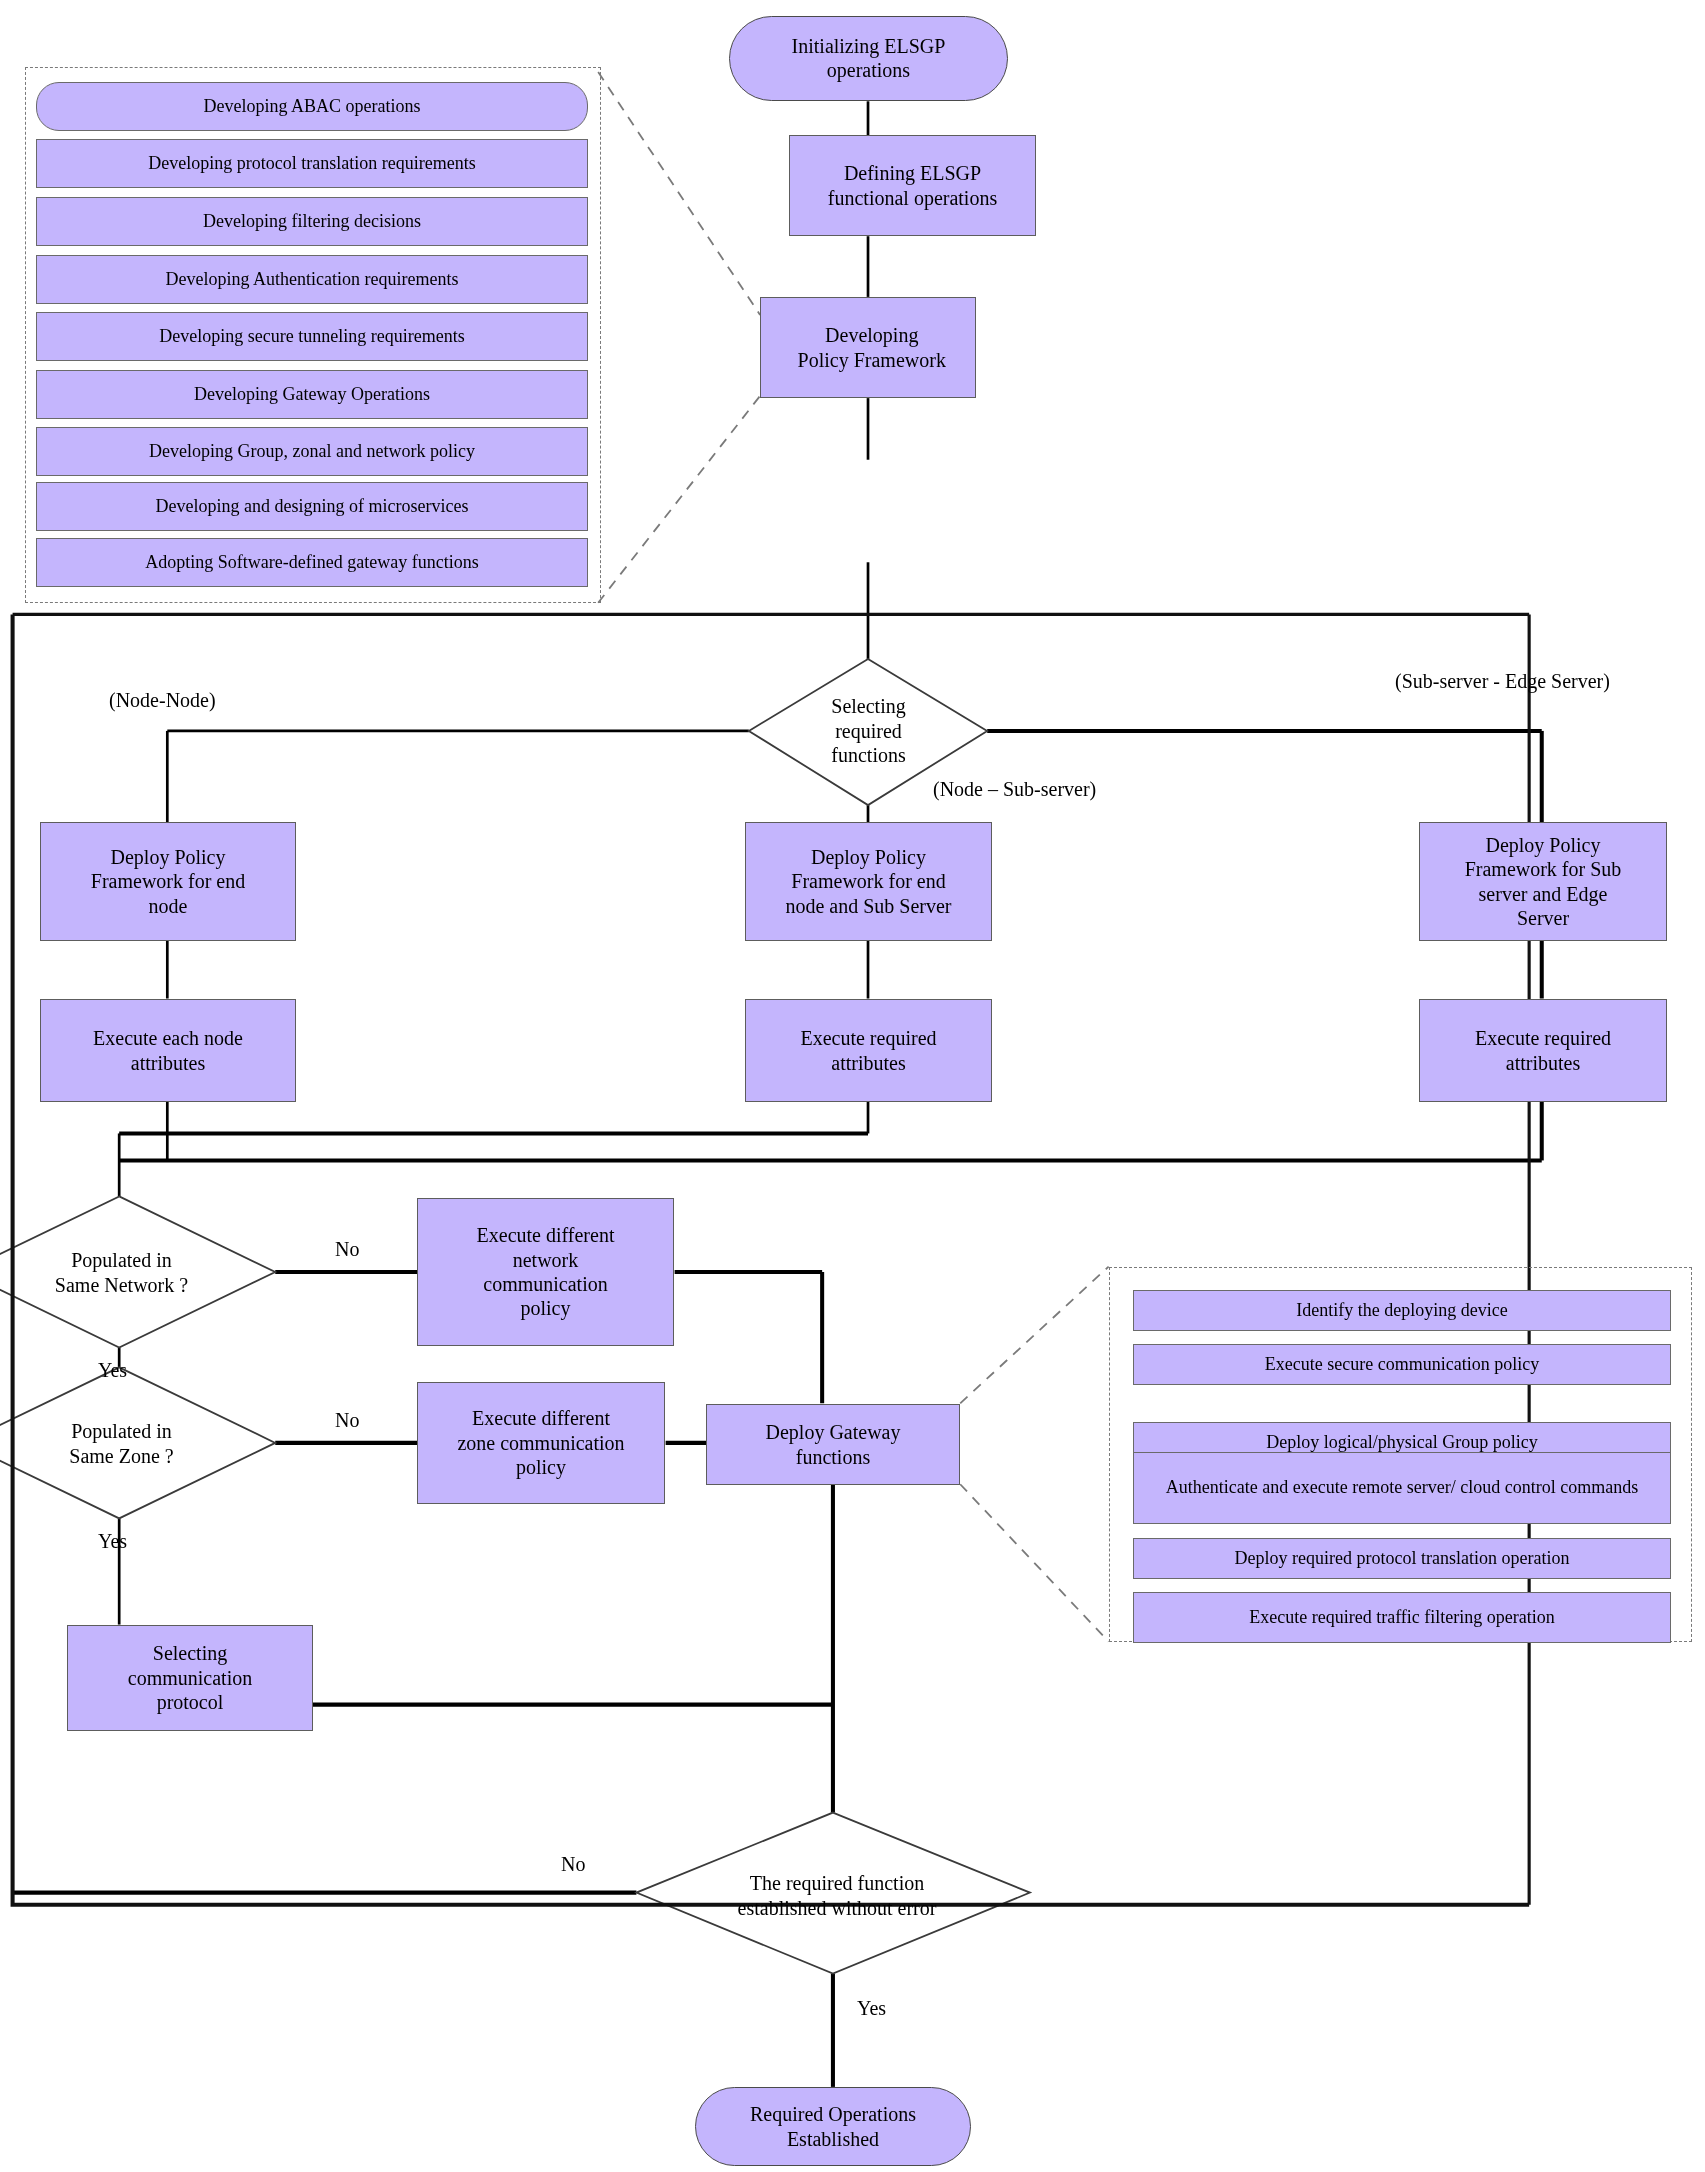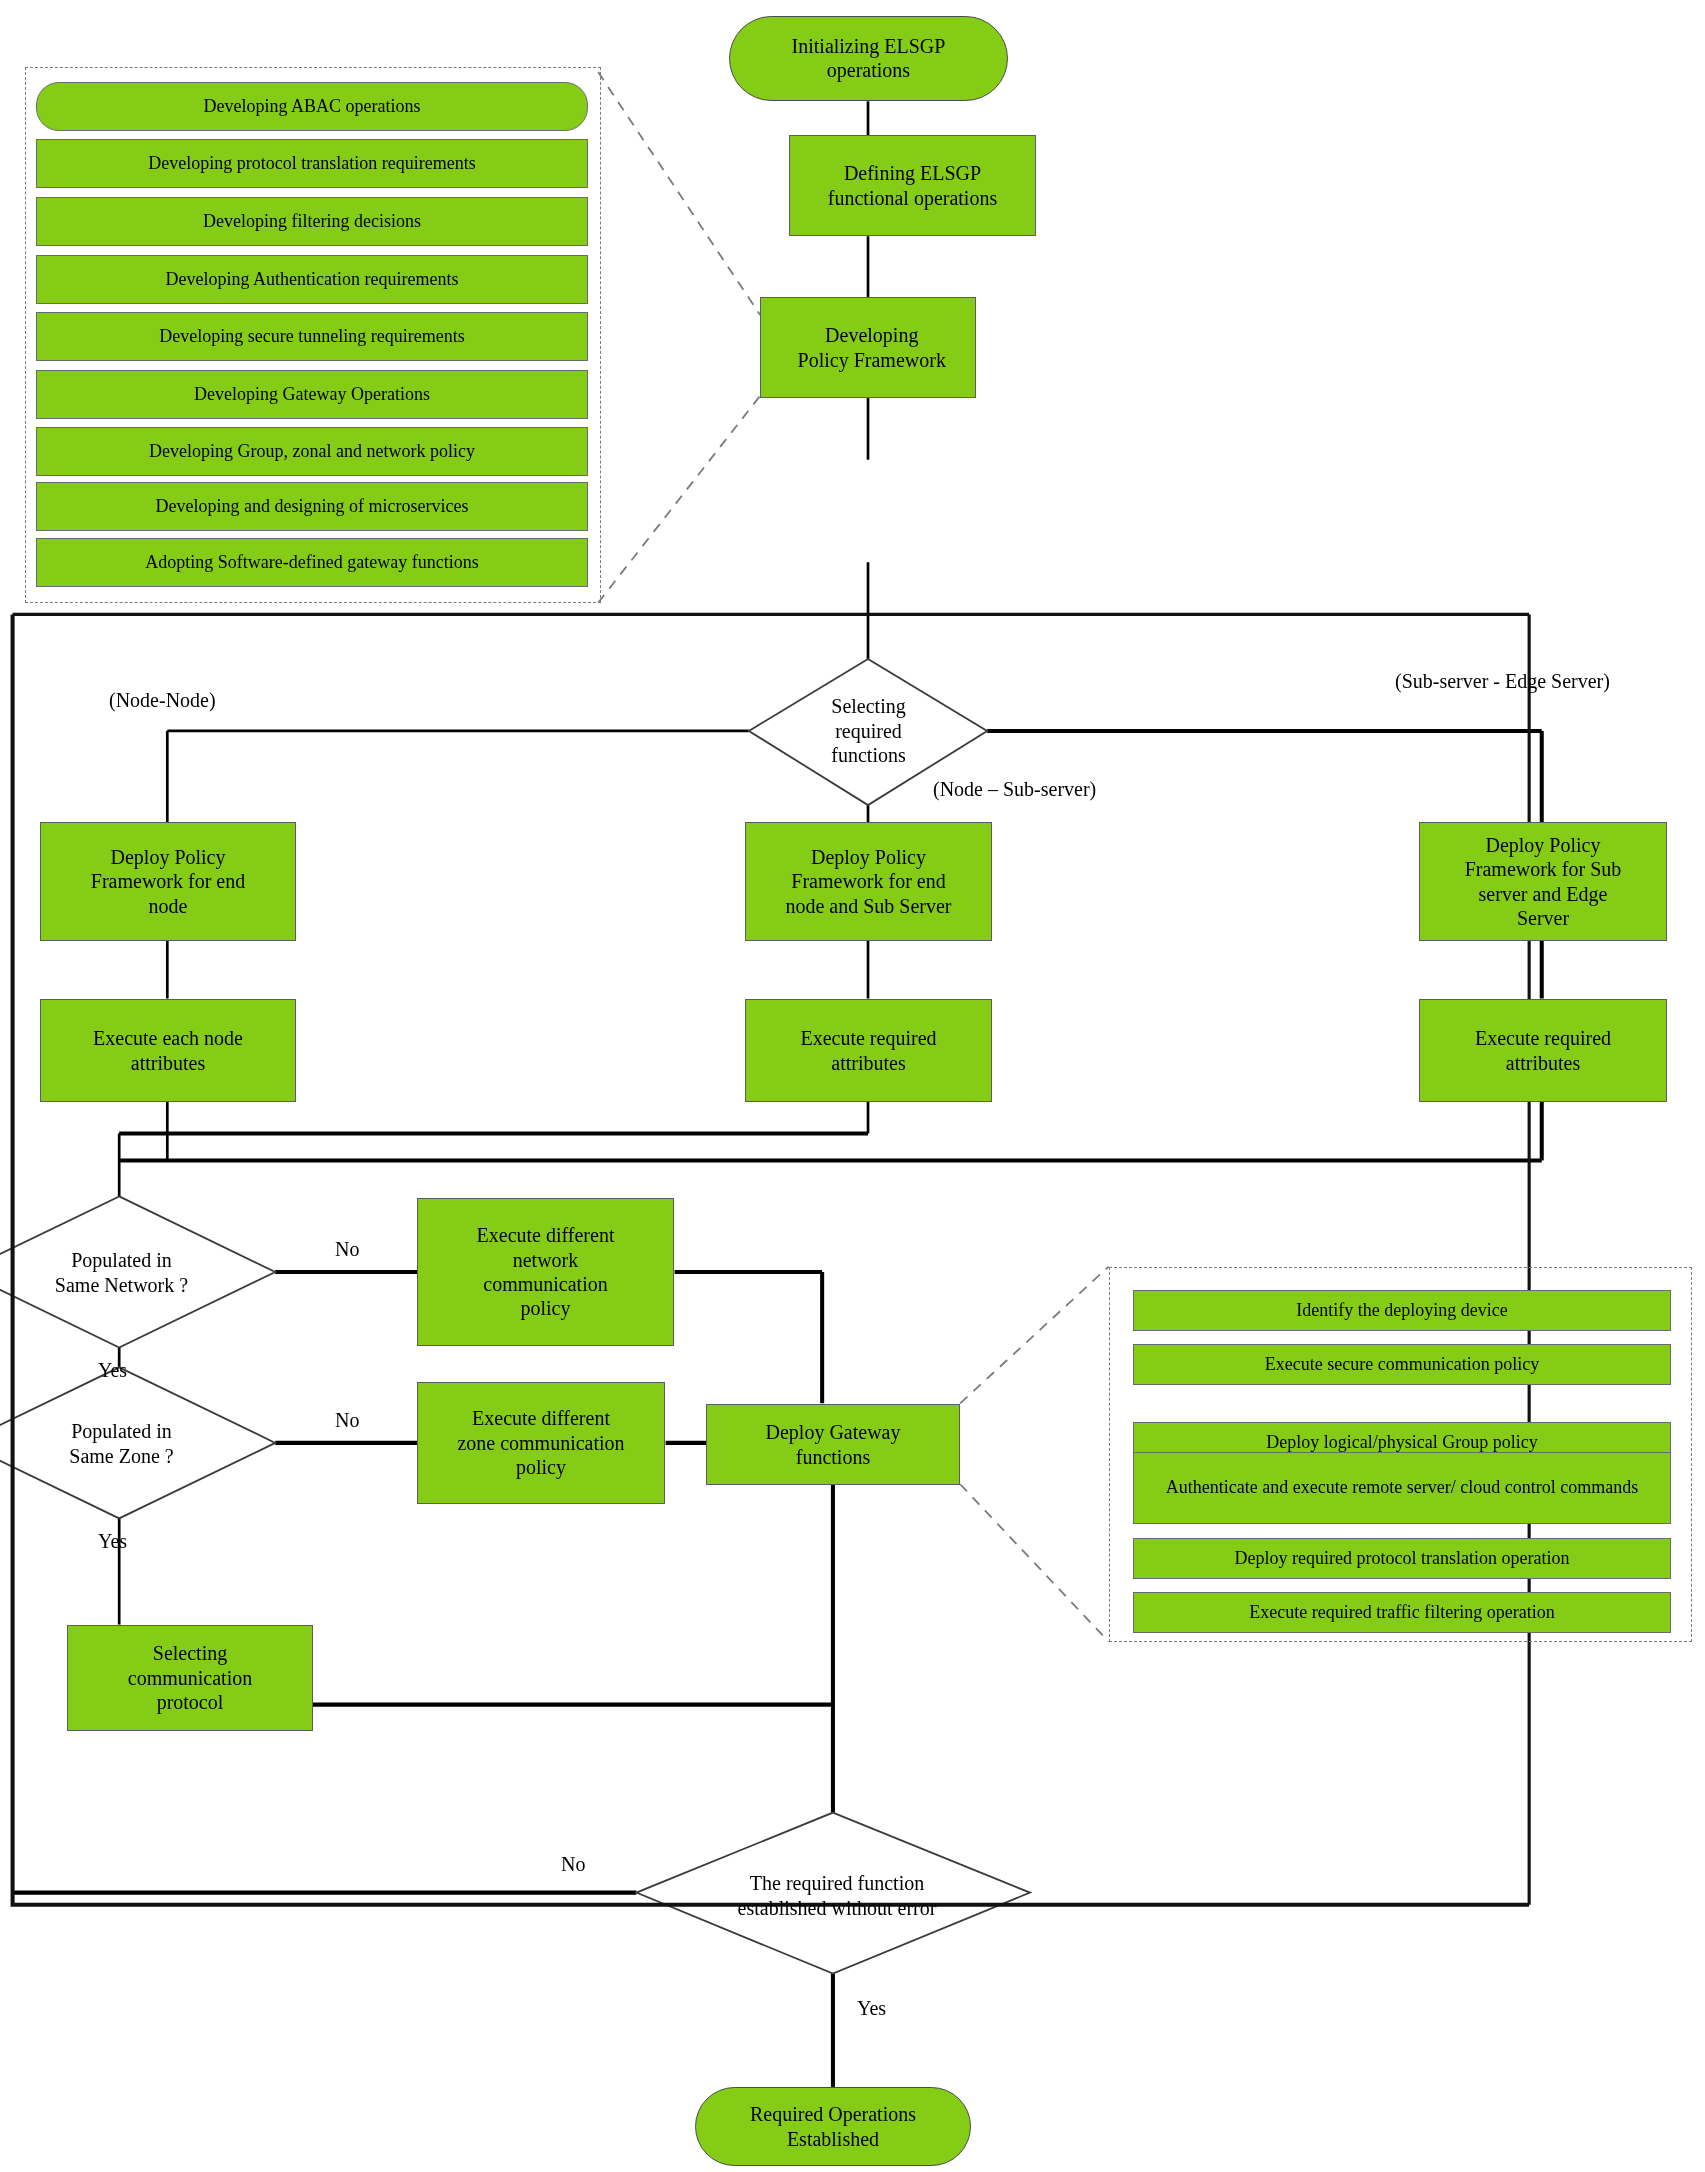--- a/index.html
+++ b/index.html
@@ -1,21 +1,21 @@
 <!DOCTYPE html>
 <html style="font-size:7.2px"><head>
 <meta charset="utf-8">
 <style>
   html,body{margin:0;padding:0;background:#ffffff;}
   body{font-family:"Liberation Serif", serif;}
   #canvas{position:relative;width:1705px;height:2172px;background:#fff;overflow:hidden;}
   svg#wires{position:absolute;left:0;top:0;width:1705px;height:2172px;}
 
   .node{position:absolute;box-sizing:border-box;display:flex;align-items:center;
-        justify-content:center;text-align:center;background:#84cc16;color:#000;
+        justify-content:center;text-align:center;background:#c4b5fd;color:#000;
         font-family:"Liberation Serif", serif;line-height:1.22;}
   .rect{border:1.3px solid #5d5d5d;}
   .listbox{border:1.3px solid #6a6a6a;font-size:18px;}
   .terminal{border:1.3px solid #4a4a4a;border-radius:43px;}
   .dashpanel{position:absolute;border:1.3px dashed #7a7a7a;box-sizing:border-box;background:transparent;}
   .lbl{position:absolute;font-family:"Liberation Serif", serif;color:#000;
        font-size:20px;white-space:nowrap;}
   .nodetext{padding:1.8px 4.5px;}
   .big{font-size:20px;}
 </style>
@@ -175,21 +175,21 @@
   <div class="node rect big nodetext" style="left:706px;top:1404px;width:254px;height:81px;white-space:pre-line;">Deploy Gateway
 functions</div>
 
   <div class="dashpanel" style="left:1109px;top:1267px;width:583px;height:375px;"></div>
 
   <div class="node rect listbox nodetext" style="left:1133px;top:1290px;width:538px;height:41px;">Identify the deploying device</div>
   <div class="node rect listbox nodetext" style="left:1133px;top:1344px;width:538px;height:41px;">Execute secure communication policy</div>
   <div class="node rect listbox nodetext" style="left:1133px;top:1422px;width:538px;height:41px;">Deploy logical/physical Group policy</div>
   <div class="node rect listbox nodetext" style="left:1133px;top:1538px;width:538px;height:41px;">Deploy required protocol translation operation</div>
   <div class="node rect listbox nodetext" style="left:1133px;top:1452px;width:538px;height:72px;">Authenticate and execute remote server/ cloud control commands</div>
-  <div class="node rect listbox nodetext" style="left:1133px;top:1592px;width:538px;height:41px;">Execute required traffic filtering operation</div>
+  <div class="node rect listbox nodetext" style="left:1133px;top:1592px;width:538px;height:51px;">Execute required traffic filtering operation</div>
 
   <div class="node big" style="left:684px;top:1853px;width:306px;height:85px;white-space:pre-line;background:transparent;">The required function
 established without error</div>
 
   <div class="lbl" style="left:561px;top:1853px;">No</div>
   <div class="lbl" style="left:857px;top:1997px;">Yes</div>
 
   <div class="node terminal big nodetext" style="left:695px;top:2087px;width:276px;height:79px;white-space:pre-line;">Required Operations
 Established</div>
 

